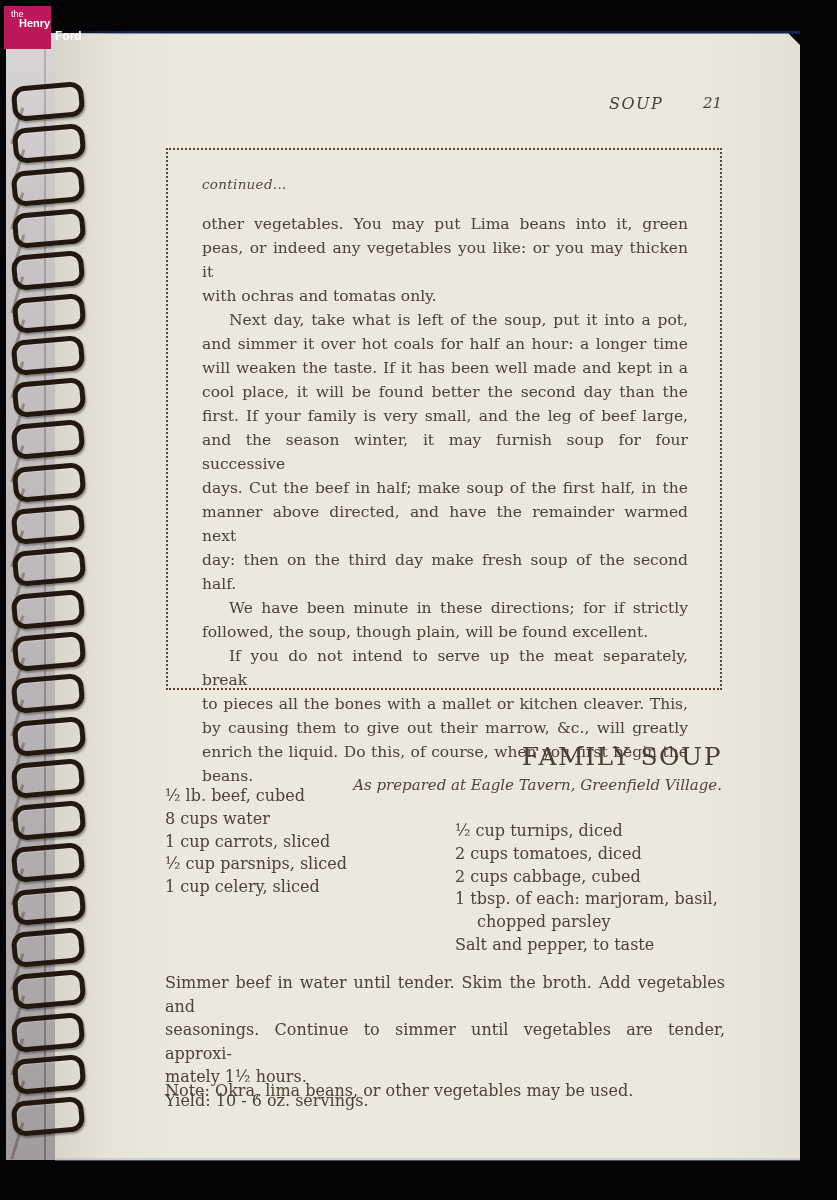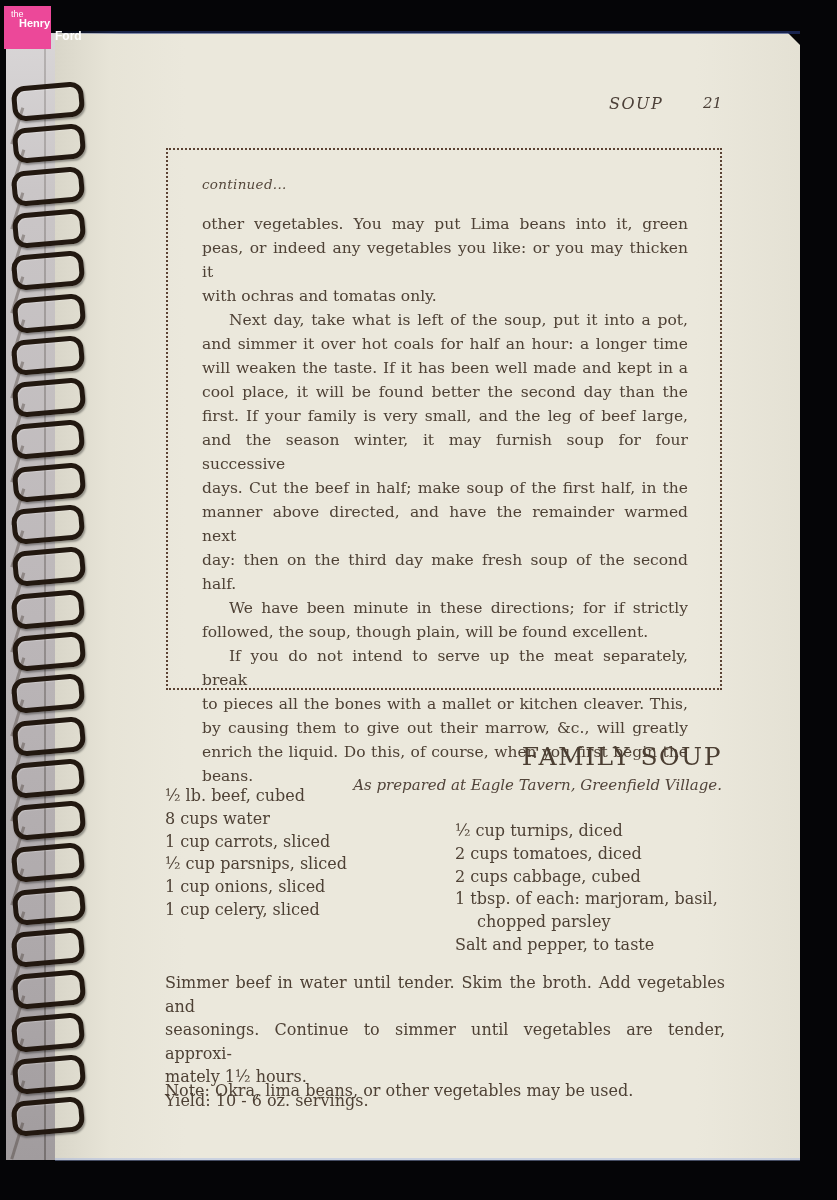--- a/index.html
+++ b/index.html
@@ -22,21 +22,21 @@
     background:rgba(160,178,228,.42);}
 
   
   .coil{position:absolute;width:62px;height:25px;border:5px solid #221810;border-radius:13px;
     transform:rotate(-5deg);
     box-shadow:inset 1px 1px 1px rgba(255,255,255,.22),1px 2px 2px rgba(0,0,0,.35);}
   .coil::after{content:'';position:absolute;left:4px;top:16px;width:3px;height:38px;
     background:rgba(42,31,21,.32);transform:rotate(22deg);transform-origin:top left;}
 
   
-  .logo{position:absolute;left:4px;top:6px;width:47px;height:43px;background:#ec4899;color:#fff;
+  .logo{position:absolute;left:4px;top:6px;width:47px;height:43px;background:#be185d;color:#fff;
     font-family:"Liberation Sans",sans-serif;z-index:5;}
   .logo .the{position:absolute;left:7px;top:3px;font-size:9px;font-weight:400;}
   .logo .henry{position:absolute;left:15px;top:11px;font-size:11px;font-weight:bold;}
   .logo .ford{position:absolute;left:9px;top:23px;font-size:12px;font-weight:bold;padding-left:42px;}
 
   
   .running-head{position:absolute;left:609px;top:94px;font-style:italic;font-size:16px;
     letter-spacing:1.5px;color:#4c4038;}
   .page-number{position:absolute;left:703px;top:94px;font-style:italic;font-size:15px;color:#4c4038;}
 
@@ -106,21 +106,20 @@
     <div class="title-wrap" style="left:111px;top:710px;">
       <div class="recipe-title">FAMILY SOUP</div>
       <div class="recipe-sub">As prepared at Eagle Tavern, Greenfield Village.</div>
     </div>
 
     <div class="ing-col ing-left" id="ing-left" style="left:110px;top:752px;">
         <div class="ing-row">½ lb. beef, cubed</div>
         <div class="ing-row">8 cups water</div>
         <div class="ing-row">1 cup carrots, sliced</div>
         <div class="ing-row">½ cup parsnips, sliced</div>
-        <div class="ing-row">1 cup onions, sliced</div>
         <div class="ing-row">1 cup celery, sliced</div>
       </div>
     <div class="ing-col ing-right" id="ing-right" style="left:400px;top:787px;">
         <div class="ing-row">½ cup turnips, diced</div>
         <div class="ing-row">2 cups tomatoes, diced</div>
         <div class="ing-row">2 cups cabbage, cubed</div>
         <div class="ing-row">1 tbsp. of each: marjoram, basil,</div>
         <div class="ing-row cont">chopped parsley</div>
         <div class="ing-row">Salt and pepper, to taste</div>
       </div>

